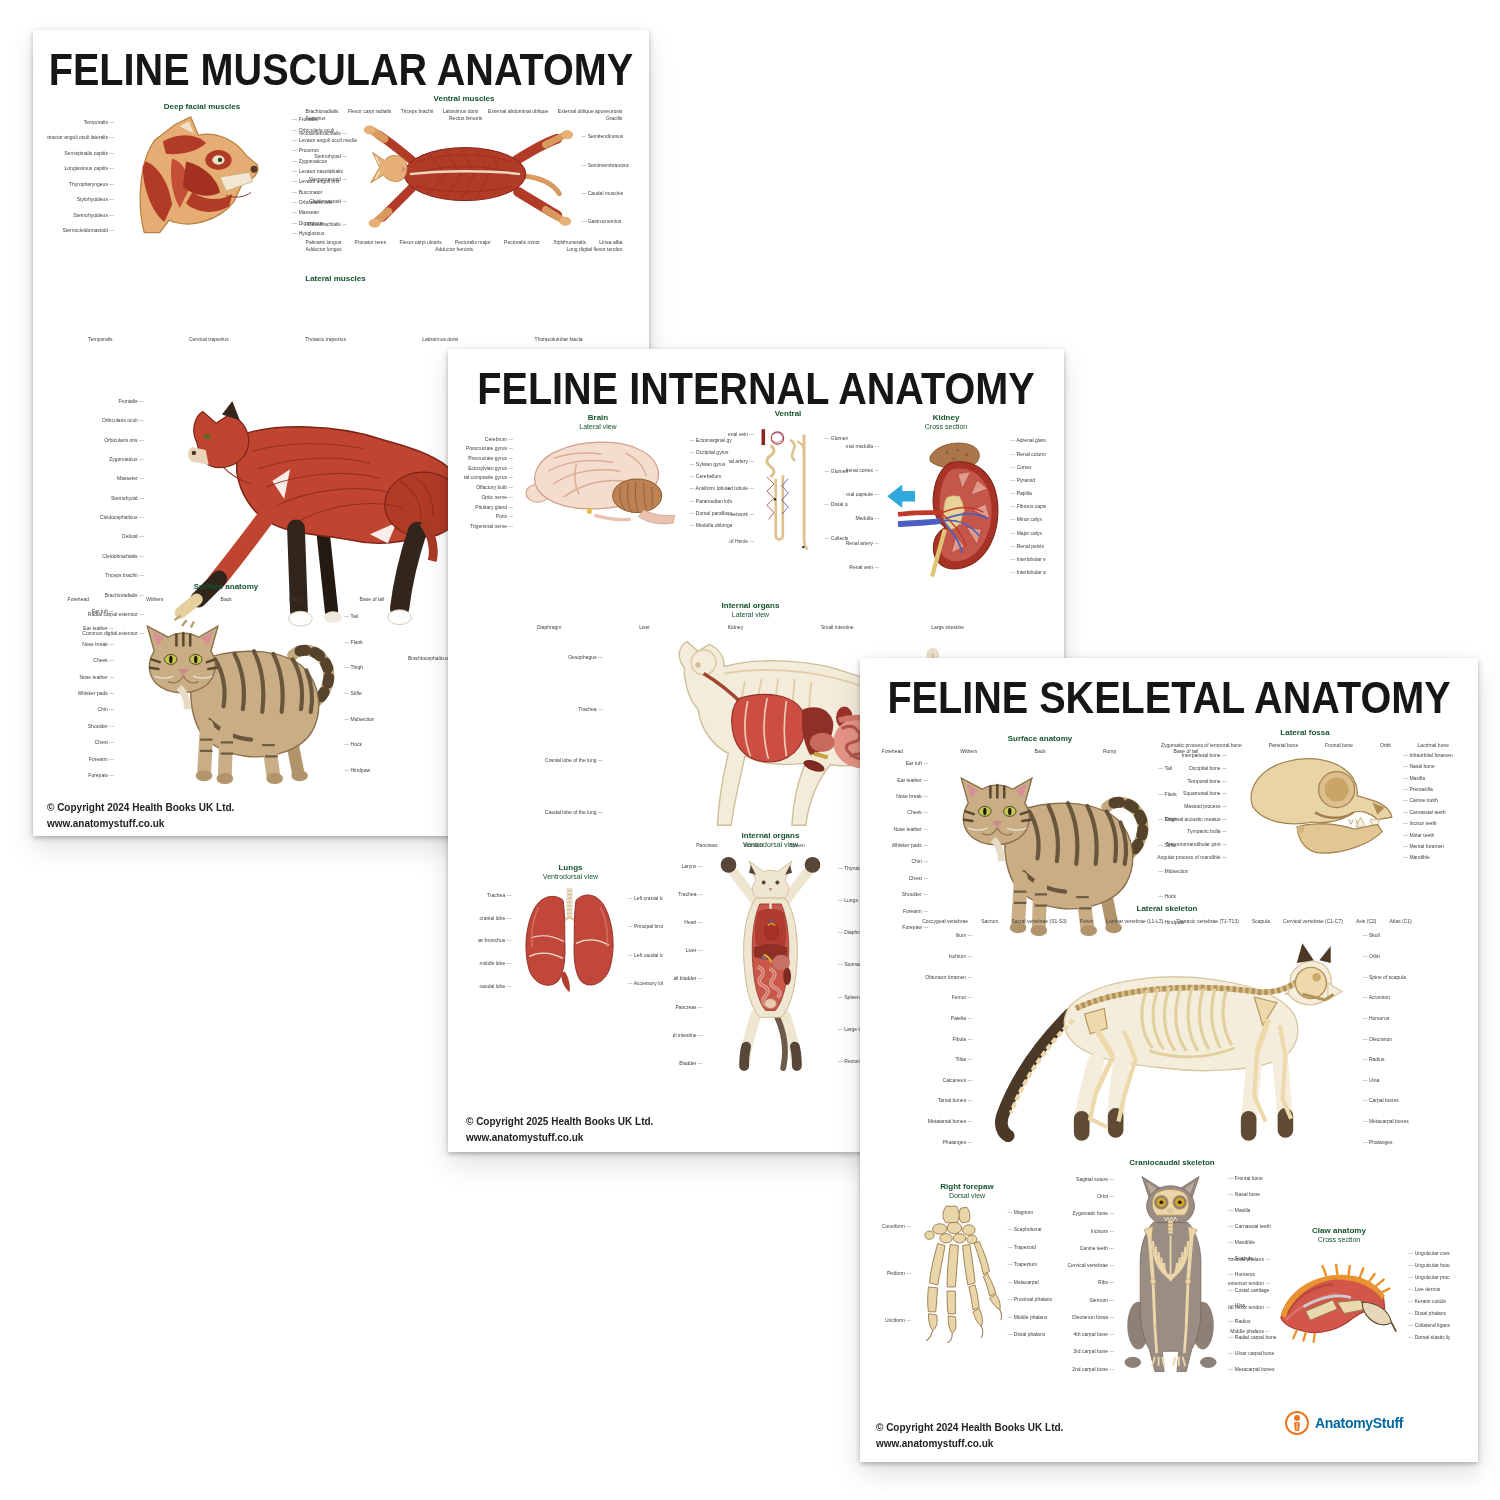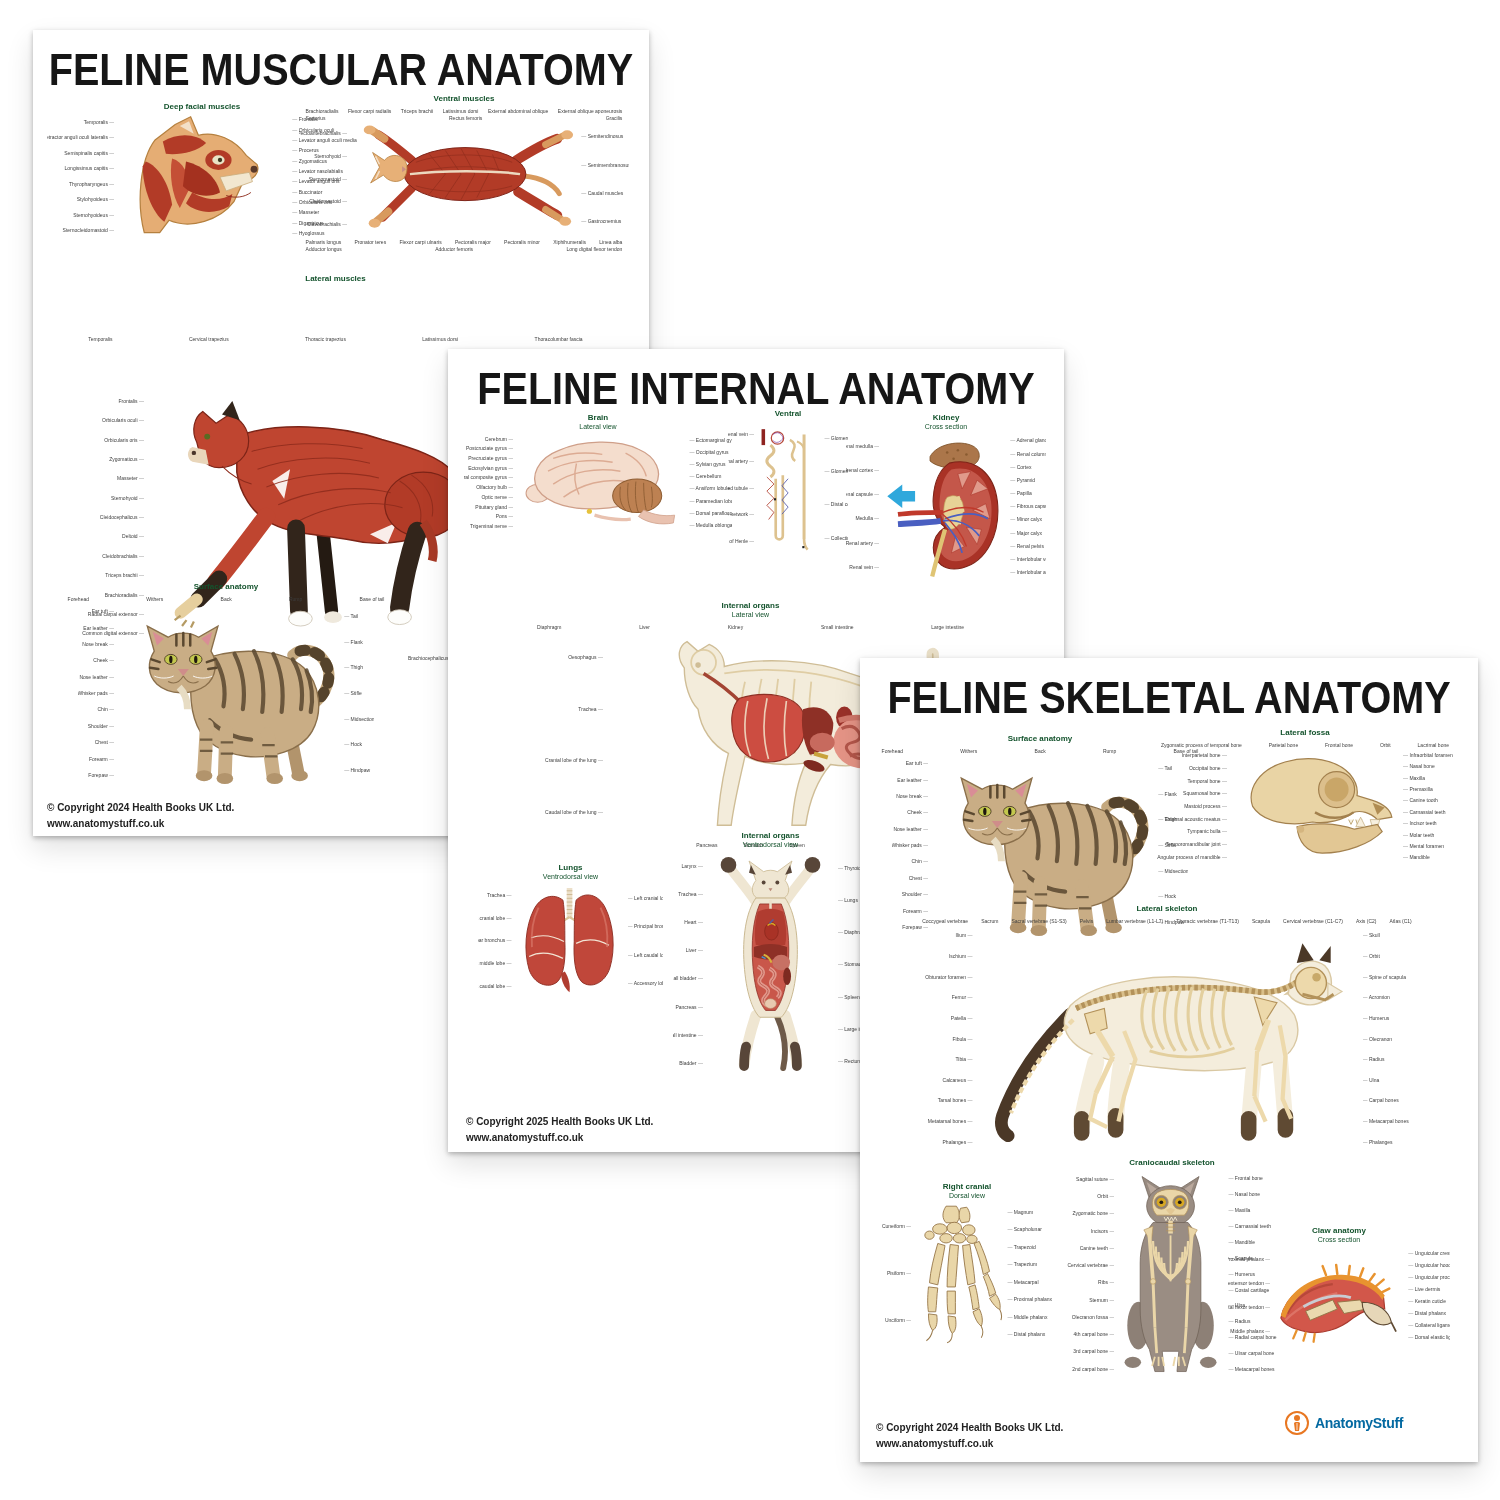--- a/index.html
+++ b/index.html
@@ -860,21 +860,21 @@
             <span class="lbl">Ulna</span>
             <span class="lbl">Carpal bones</span>
             <span class="lbl">Metacarpal bones</span>
             <span class="lbl">Phalanges</span>
           </div>
       </div>
     </div>
 
     <div class="diagram" style="left:22px;top:524px;width:170px;">
       <div class="dhead">
-          <span class="t">Right cranial</span>
+          <span class="t">Right forepaw</span>
           <span class="s">Dorsal view</span>
         </div>
       <div class="drow">
         <div class="dcol left">
             <span class="lbl">Cuneiform</span>
             <span class="lbl">Pisiform</span>
             <span class="lbl">Unciform</span>
           </div>
         <svg width="88" height="140" viewBox="0 0 85 135">
           <g fill="#e9d6a8" stroke="#9a7b4e" stroke-width="0.9">

